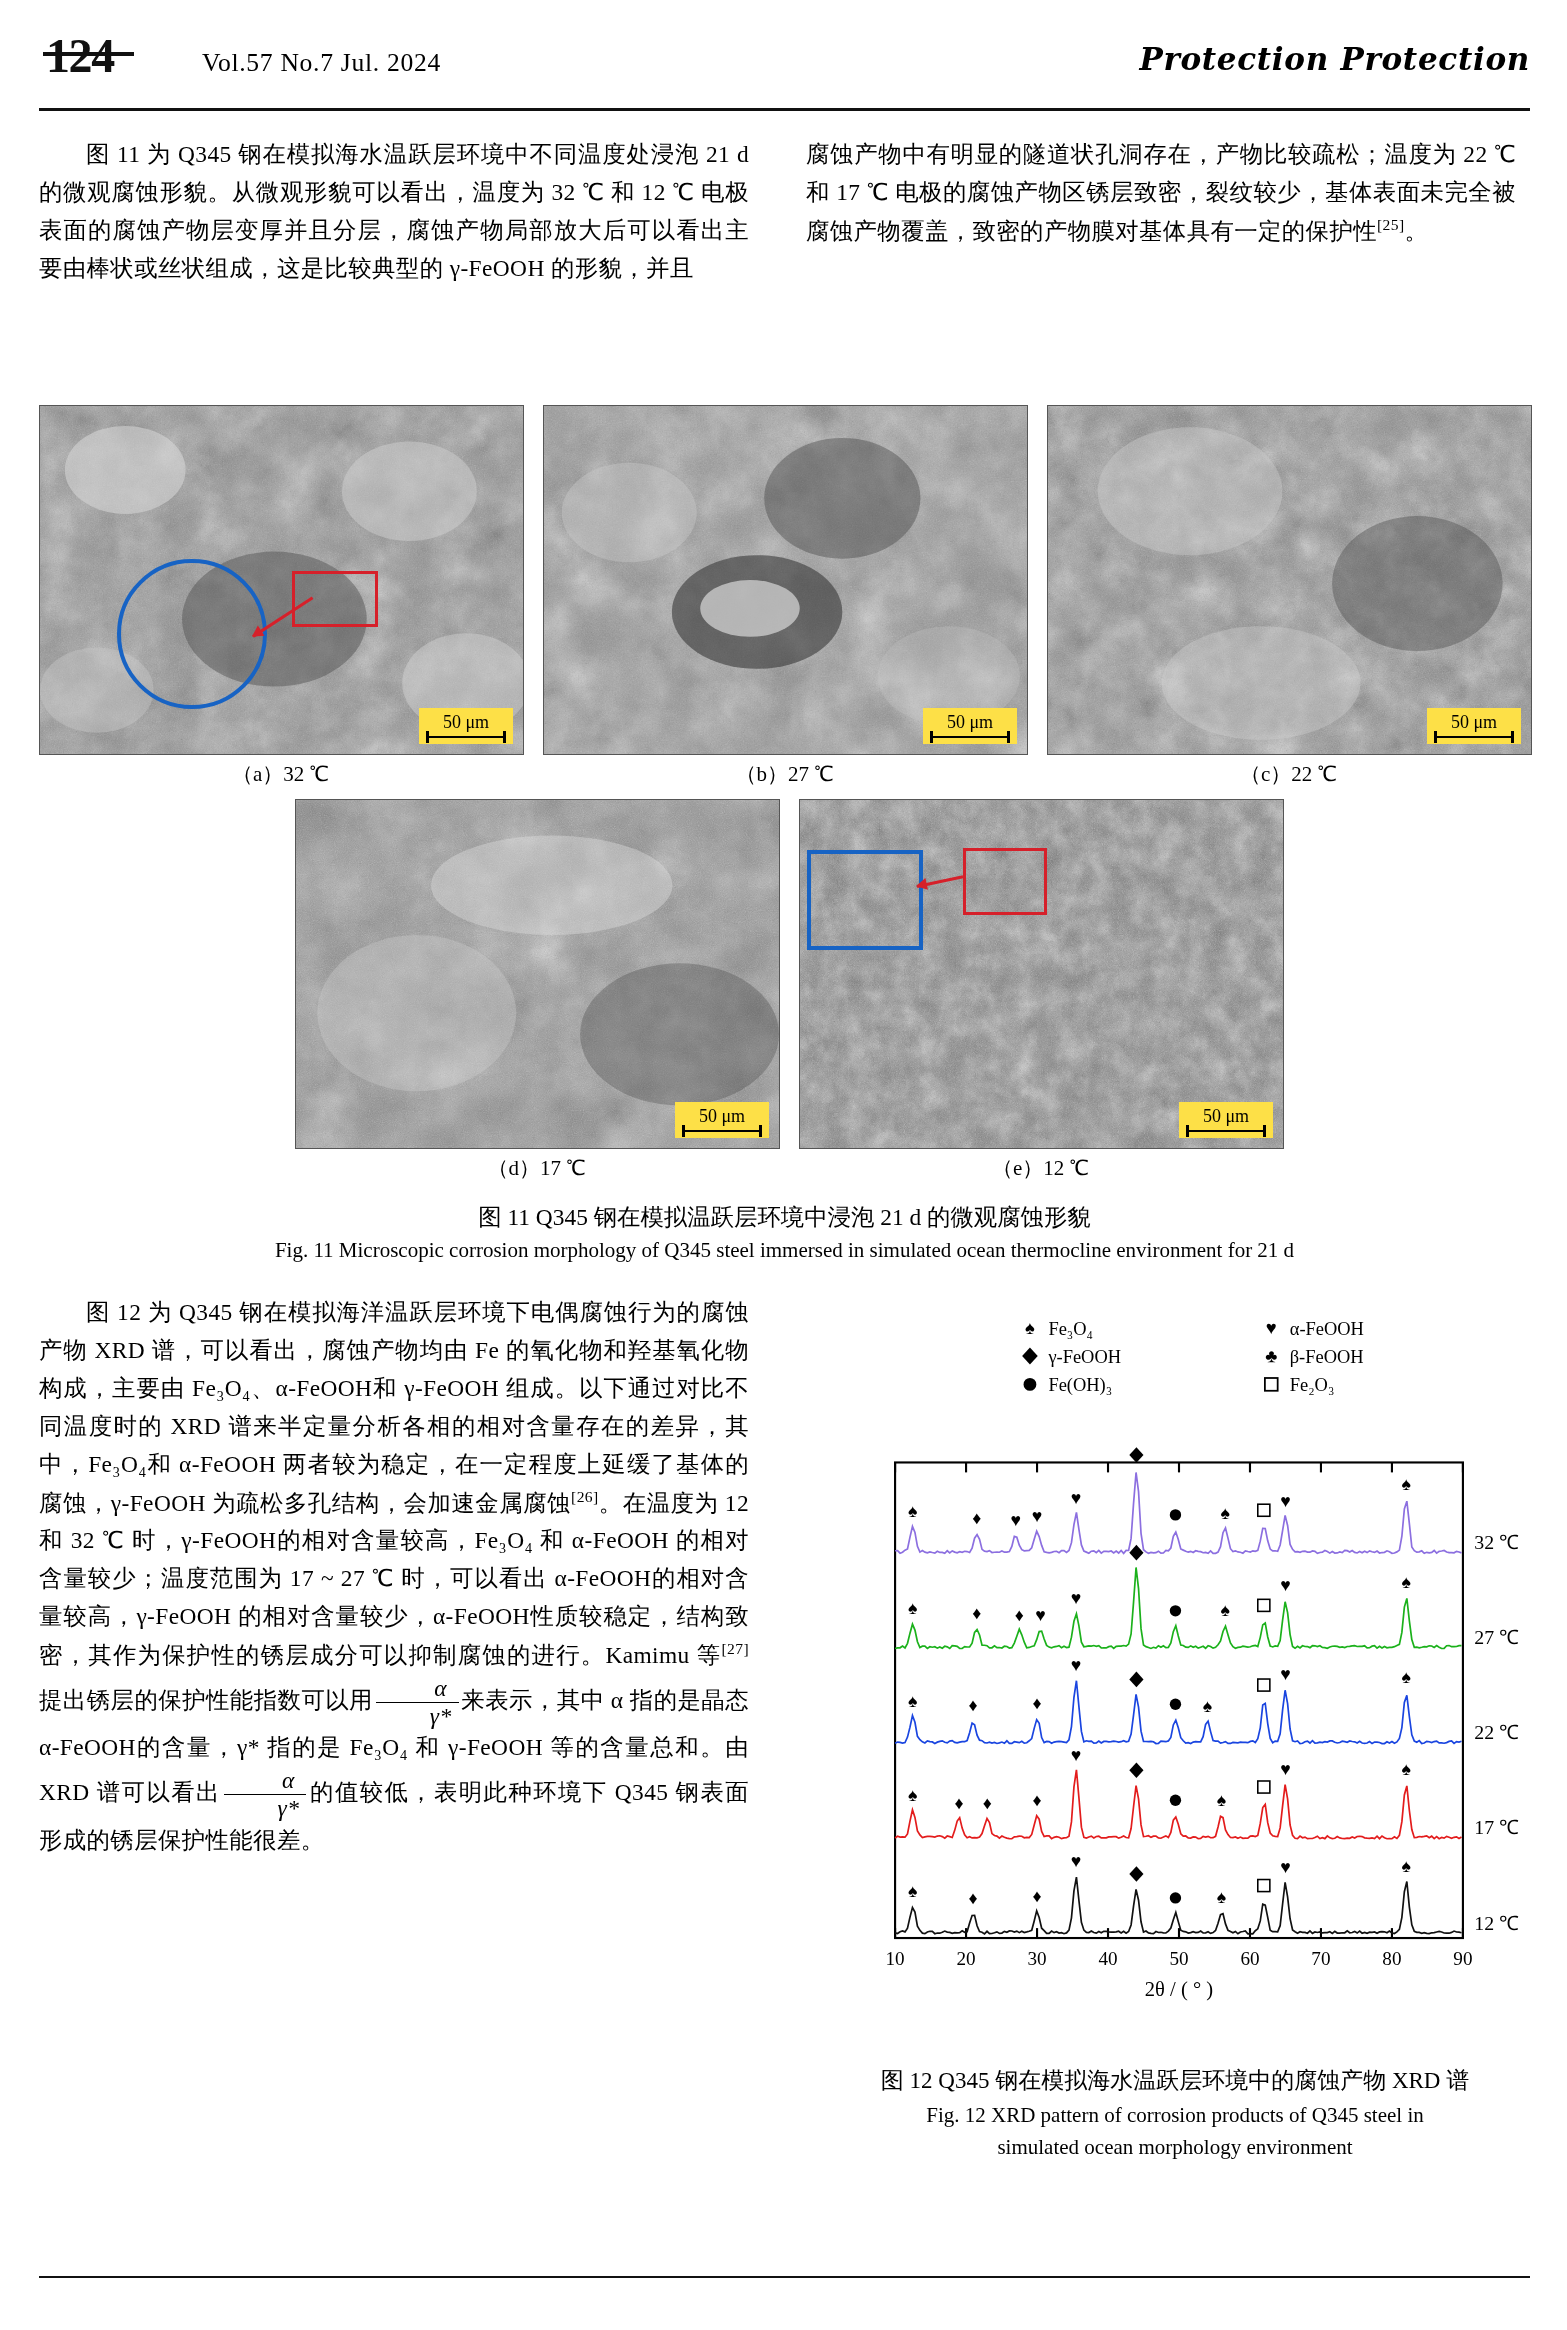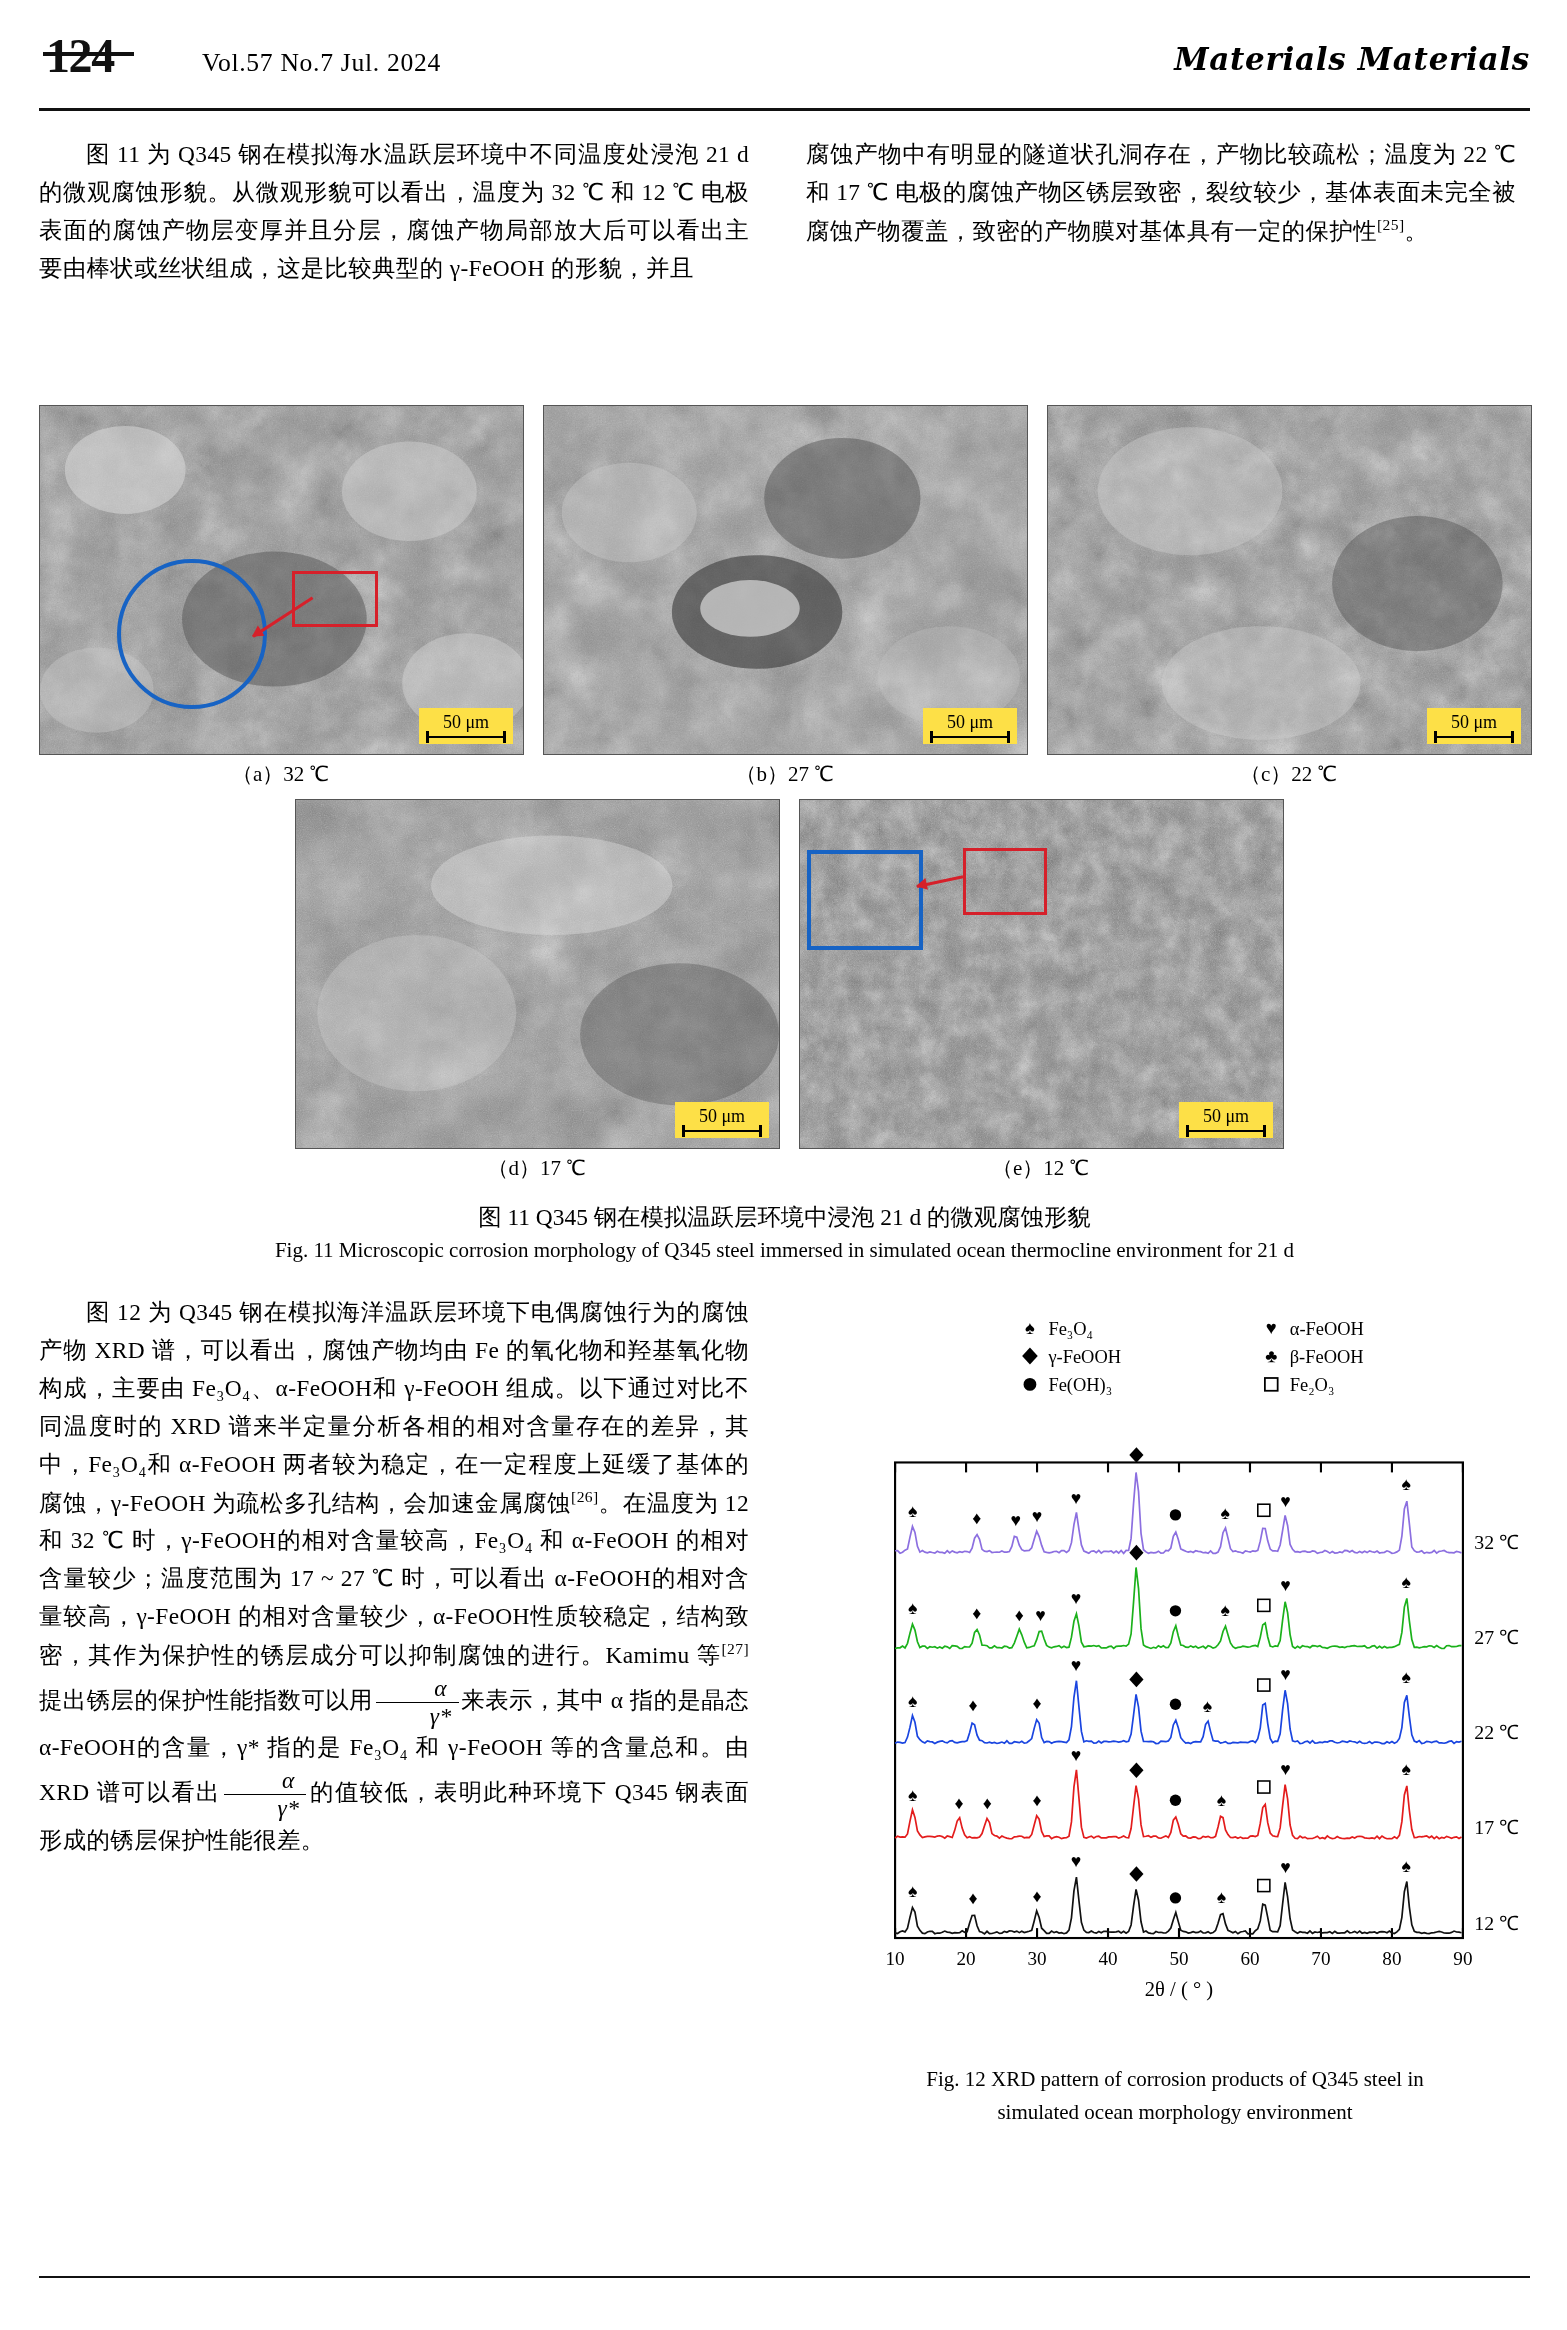--- a/index.html
+++ b/index.html
@@ -139,21 +139,21 @@
   }
 </style>
 </head>
 <body>
 
 <div class="page">
 
   <div class="header">
     <div class="pagenum">124</div>
     <div class="journal-info">Vol.57  No.7  Jul. 2024</div>
-    <div class="journal-title">Materials Materials</div>
+    <div class="journal-title">Protection Protection</div>
     <div class="header-rule"></div>
   </div>
 
   <div class="col col-left-top">
     <p class="indent">图 11 为 Q345 钢在模拟海水温跃层环境中不同温度处浸泡 21 d 的微观腐蚀形貌。从微观形貌可以看出，温度为 32 ℃ 和 12 ℃ 电极表面的腐蚀产物层变厚并且分层，腐蚀产物局部放大后可以看出主要由棒状或丝状组成，这是比较典型的 γ‑FeOOH 的形貌，并且</p>
   </div>
 
   <div class="col col-right-top">
     <p><span>腐蚀产物中有明显的隧道状孔洞存在，产物比较疏松；温度为 22 ℃ 和 17 ℃ 电极的腐蚀产物区锈层致密，裂纹较少，基体表面未完全被腐蚀产物覆盖，致密的产物膜对基体具有一定的保护性</span><sup>[25]</sup><span>。</span></p>
   </div>
@@ -413,19 +413,20 @@
         <circle cx="505" cy="843.468" r="8" fill="#000"></circle>
         <text x="570" y="850.056" font-size="25" text-anchor="middle" fill="#000">♠</text>
         <rect x="621" y="817.584" width="17" height="17" fill="none" stroke="#000" stroke-width="2.2"></rect>
         <text x="660" y="809.052" font-size="25" text-anchor="middle" fill="#000">♥</text>
         <text x="830" y="806.64" font-size="25" text-anchor="middle" fill="#000">♠</text>
         <text x="926" y="888" font-size="28" font-family="&quot;Liberation Serif&quot;, serif" fill="#000">12 ℃</text>
       </svg>
   </div>
 
   <div class="fig12-title">
+    <div>图 12    Q345 钢在模拟海水温跃层环境中的腐蚀产物 XRD 谱</div>
     <div class="en">Fig. 12    XRD pattern of corrosion products of Q345 steel in</div>
     <div class="en">simulated ocean morphology environment</div>
   </div>
 
   <div class="bottom-rule"></div>
 </div>
 
 
 </body></html>

